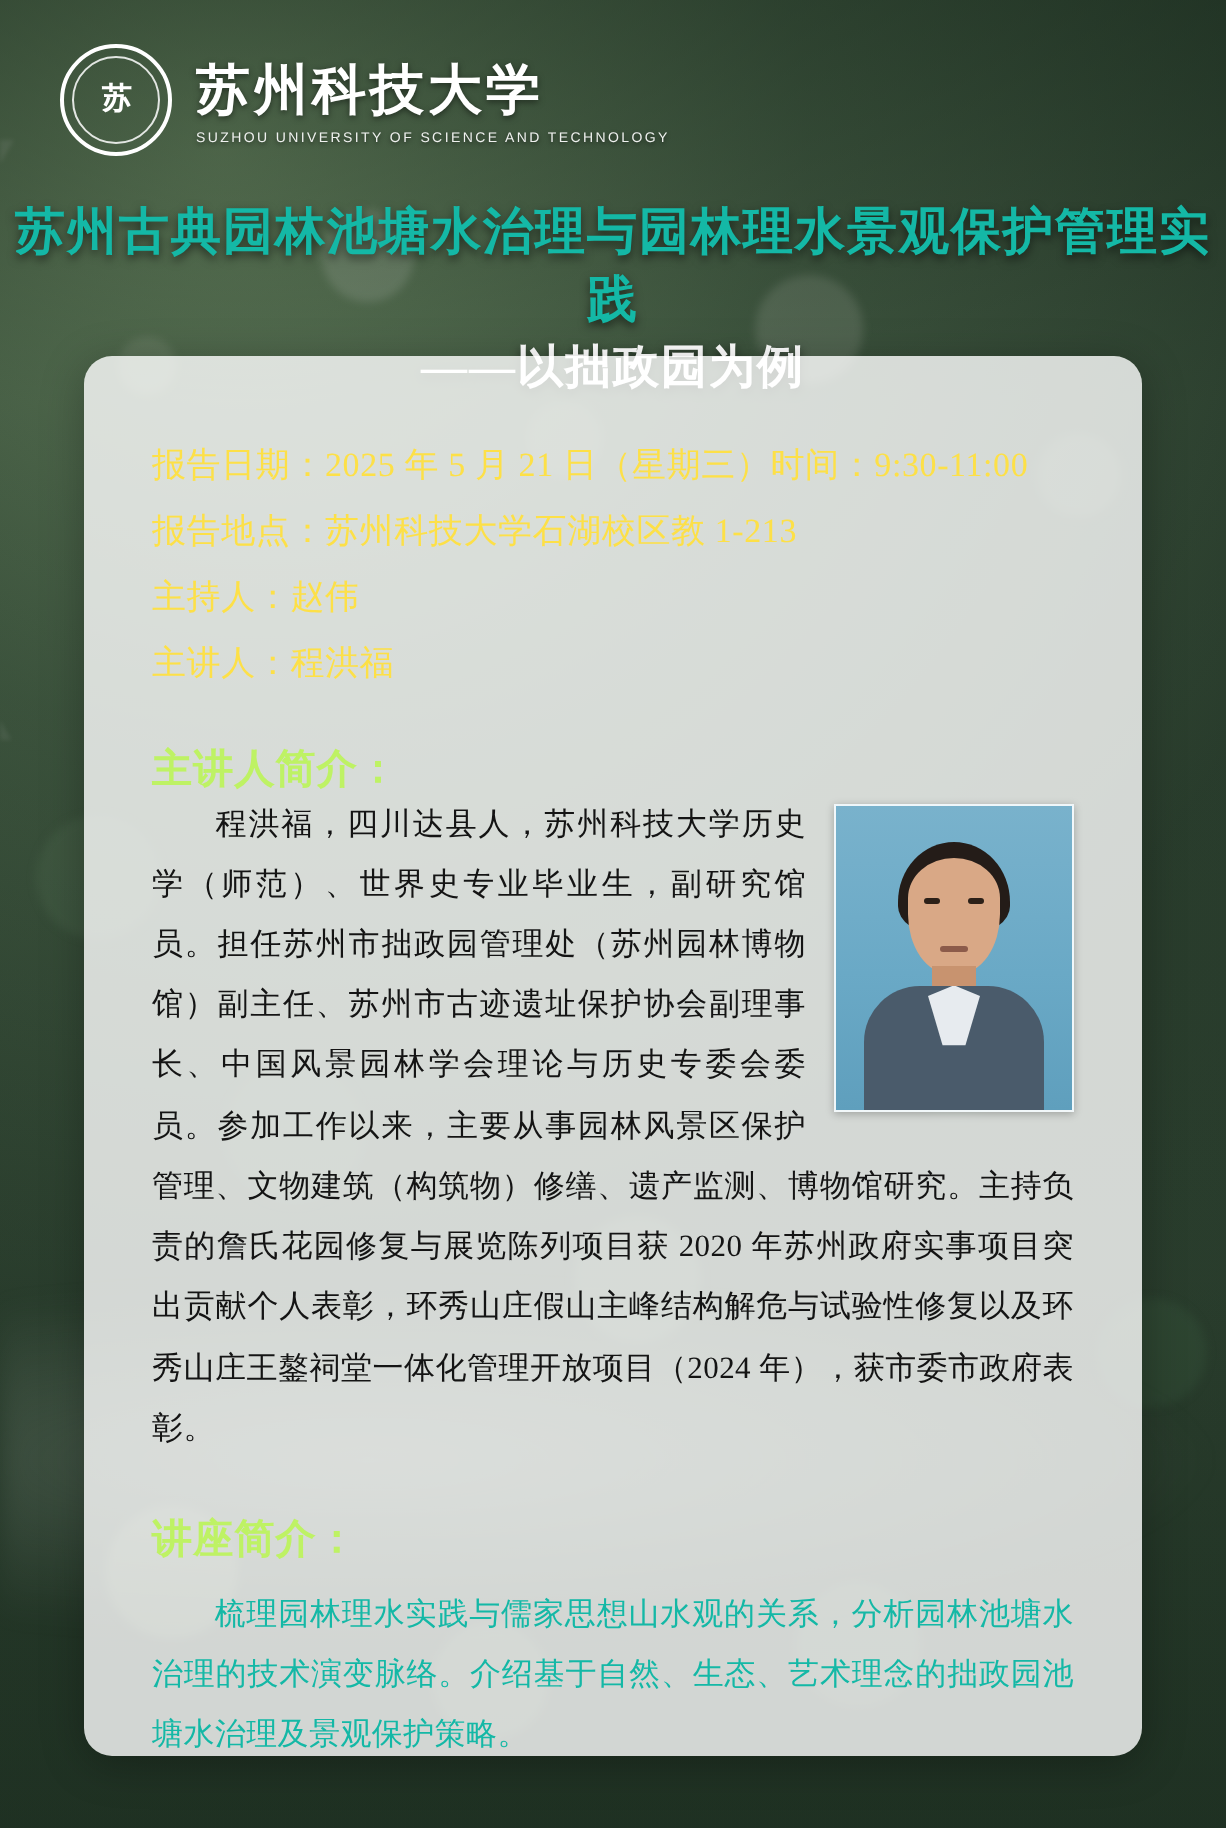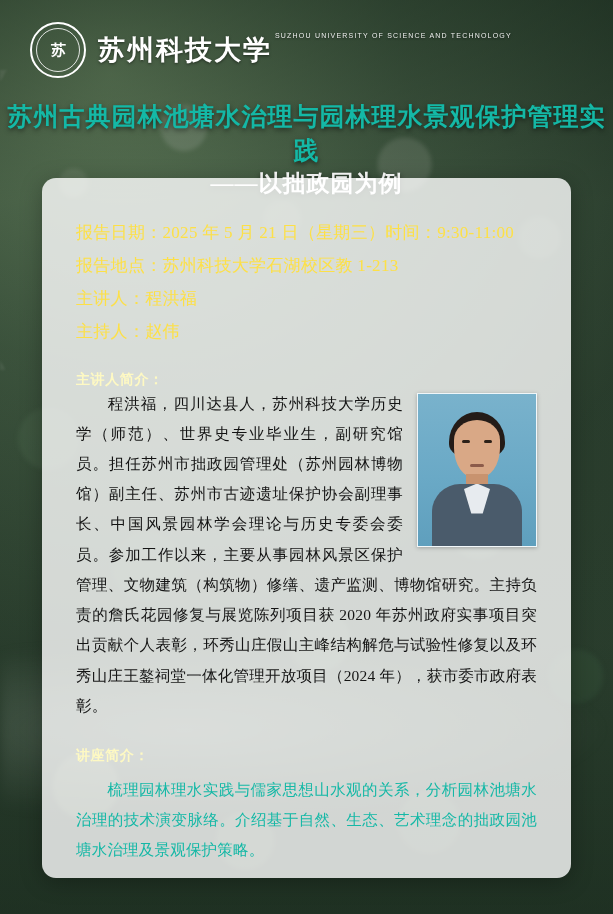--- a/index.html
+++ b/index.html
@@ -96,21 +96,21 @@
   }
   .seal-inner {
     color: #fff;
     font-family: "Liberation Serif", serif;
     font-size: 15px;
     font-weight: bold;
     line-height: 1;
     letter-spacing: -1px;
     z-index: 2;
   }
-  .uni-names { display: flex; gap: 3px; }
+  .uni-names { display: flex; flex-direction: column; gap: 3px; }
   .uni-cn {
     color: #ffffff;
     font-family: "Liberation Serif", serif;
     font-size: 27px;
     font-weight: bold;
     letter-spacing: 2px;
     text-shadow: 0 1px 3px rgba(0,0,0,0.5);
   }
   .uni-en {
     color: rgba(255,255,255,0.92);
@@ -162,23 +162,23 @@
     overflow: hidden;
   }
   .info-line {
     color: #fde047;
     font-family: "Liberation Serif", serif;
     font-size: 17px;
     line-height: 1.95;
     letter-spacing: .3px;
   }
   .section-head {
-    color: #fef9c3;
-    font-family: "Liberation Serif", serif;
-    font-size: 14px;
+    color: #bef264;
+    font-family: "Liberation Serif", serif;
+    font-size: 20px;
     font-weight: bold;
     letter-spacing: .6px;
   }
   .speaker-sec { margin-top: 22px; }
   .speaker-body {
     color: #141414;
     font-family: "Liberation Serif", serif;
     font-size: 15.5px;
     line-height: 1.95;
     text-align: justify;
@@ -278,22 +278,22 @@
   </div>
 
   <div class="title-block">
     <div class="title-main">苏州古典园林池塘水治理与园林理水景观保护管理实践</div>
     <div class="title-sub">——以拙政园为例</div>
   </div>
 
   <div class="card">
     <div class="info-line">报告日期：2025 年 5 月 21 日（星期三）时间：9:30-11:00</div>
     <div class="info-line">报告地点：苏州科技大学石湖校区教 1-213</div>
+    <div class="info-line">主持人：赵伟</div>
     <div class="info-line">主讲人：程洪福</div>
-    <div class="info-line">主持人：赵伟</div>
 
     <div class="speaker-sec">
       <div class="section-head">主讲人简介：</div>
       <div class="speaker-body">
         <span class="portrait">
           <span class="p-hair"></span>
           <span class="p-face"></span>
           <span class="p-eye l"></span>
           <span class="p-eye r"></span>
           <span class="p-mouth"></span>

